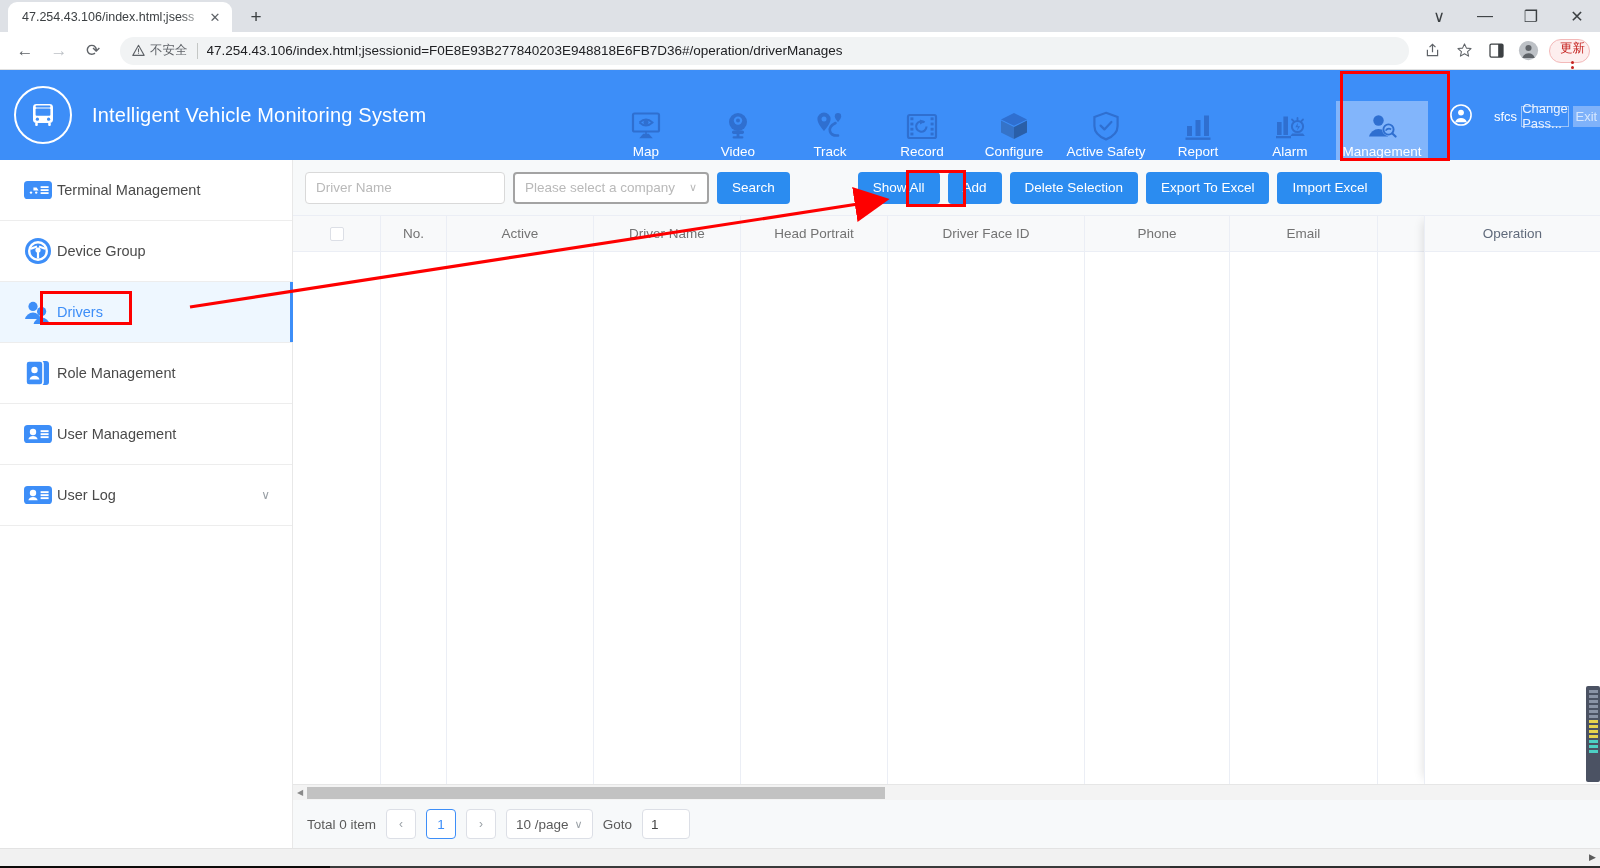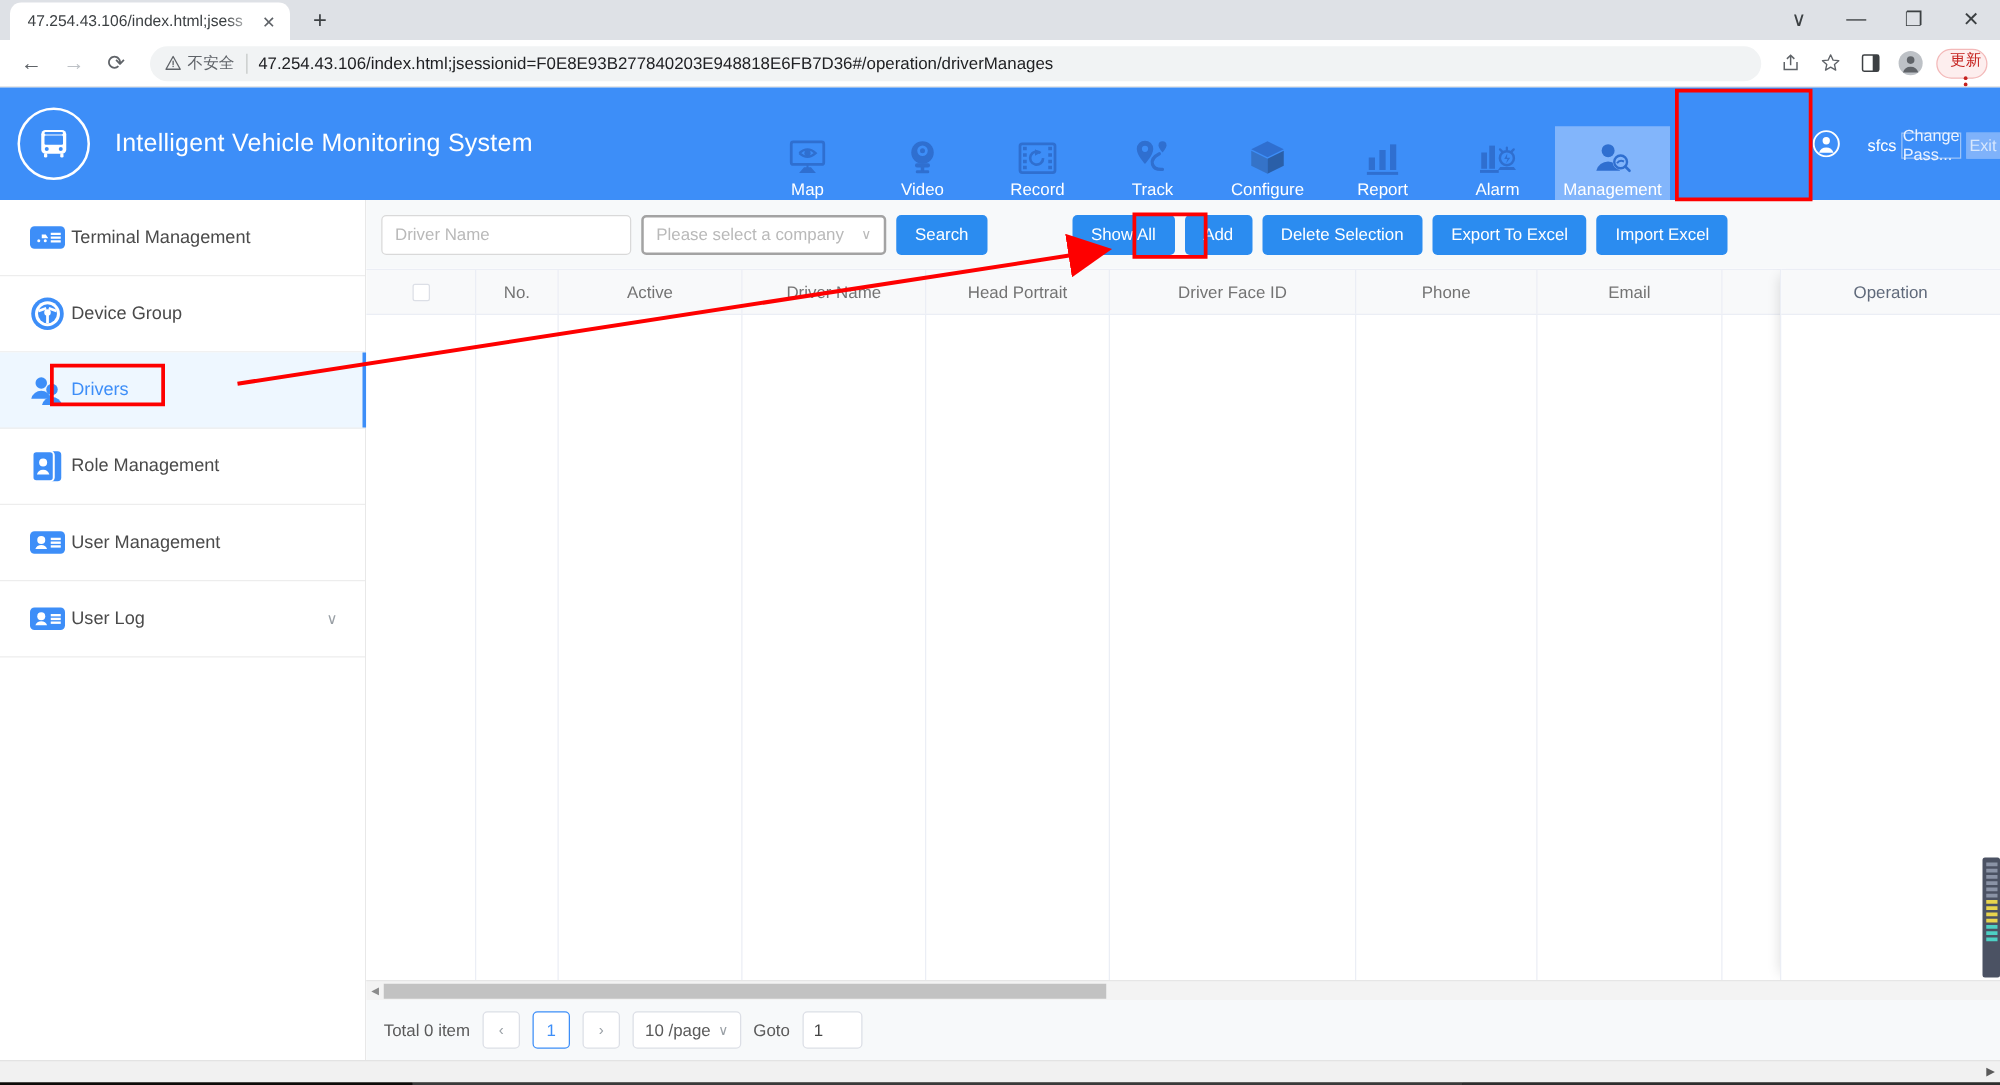--- a/index.html
+++ b/index.html
@@ -349,56 +349,65 @@
             <circle cx="15" cy="9.6" r="2" fill="#2f6fd0"></circle>
             <rect x="9" y="19.5" width="12" height="3.4" rx="1.6" fill="#2f6fd0"></rect>
             <rect x="13.6" y="22.5" width="2.8" height="3.6" fill="#2f6fd0"></rect>
             <rect x="9.6" y="25.2" width="10.8" height="2.4" rx="1.1" fill="#2f6fd0"></rect>
           </svg>
       </span>
       <span class="lbl">Video</span>
     </div>
     <div class="nav-item">
       <span class="ic">
+        <svg width="32" height="30" viewBox="0 0 32 30">
+            <path d="M10 1.5 a6.6 6.6 0 0 1 6.6 6.6 c0 4.8 -6.6 12 -6.6 12 S3.4 12.9 3.4 8.1 A6.6 6.6 0 0 1 10 1.5 Z" fill="#2f6fd0"></path>
+            <circle cx="10" cy="8" r="2.5" fill="#3d8ef8"></circle>
+            <path d="M24 2 a3.2 3.2 0 0 1 3.2 3.2 c0 2.4 -3.2 5.8 -3.2 5.8 s-3.2-3.4 -3.2-5.8 A3.2 3.2 0 0 1 24 2 Z" fill="#2f6fd0"></path>
+            <path d="M21.5 12 q-7 3.5 -5.5 8.5 q1.5 4.5 8 4" fill="none" stroke="#2f6fd0" stroke-width="2.6" stroke-linecap="round"></path>
+          </svg>
+      </span>
+      <span class="lbl">Track</span>
+    </div>
+    <div class="nav-item">
+      <span class="ic">
         <svg width="32" height="28" viewBox="0 0 32 28">
             <rect x="2" y="2" width="28" height="23" rx="1.8" fill="none" stroke="#2f6fd0" stroke-width="2.2"></rect>
             <rect x="4.4" y="4.4" width="3" height="2.8" fill="#2f6fd0"></rect>
             <rect x="4.4" y="9.6" width="3" height="2.8" fill="#2f6fd0"></rect>
             <rect x="4.4" y="14.8" width="3" height="2.8" fill="#2f6fd0"></rect>
             <rect x="4.4" y="19.6" width="3" height="2.8" fill="#2f6fd0"></rect>
             <rect x="24.6" y="4.4" width="3" height="2.8" fill="#2f6fd0"></rect>
             <rect x="24.6" y="9.6" width="3" height="2.8" fill="#2f6fd0"></rect>
             <rect x="24.6" y="14.8" width="3" height="2.8" fill="#2f6fd0"></rect>
             <rect x="24.6" y="19.6" width="3" height="2.8" fill="#2f6fd0"></rect>
             <path d="M20.5 13.5 a5.2 5.2 0 1 1 -2-4.1" fill="none" stroke="#2f6fd0" stroke-width="2.1"></path>
             <path d="M14 6.4 l4.6 2.6 -4.6 2.6 Z" fill="#2f6fd0"></path>
           </svg>
       </span>
       <span class="lbl">Record</span>
     </div>
     <div class="nav-item">
       <span class="ic">
-        <svg width="32" height="30" viewBox="0 0 32 30">
-            <path d="M10 1.5 a6.6 6.6 0 0 1 6.6 6.6 c0 4.8 -6.6 12 -6.6 12 S3.4 12.9 3.4 8.1 A6.6 6.6 0 0 1 10 1.5 Z" fill="#2f6fd0"></path>
-            <circle cx="10" cy="8" r="2.5" fill="#3d8ef8"></circle>
-            <path d="M24 2 a3.2 3.2 0 0 1 3.2 3.2 c0 2.4 -3.2 5.8 -3.2 5.8 s-3.2-3.4 -3.2-5.8 A3.2 3.2 0 0 1 24 2 Z" fill="#2f6fd0"></path>
-            <path d="M21.5 12 q-7 3.5 -5.5 8.5 q1.5 4.5 8 4" fill="none" stroke="#2f6fd0" stroke-width="2.6" stroke-linecap="round"></path>
-          </svg>
-      </span>
-      <span class="lbl">Track</span>
-    </div>
-    <div class="nav-item">
-      <span class="ic">
         <svg width="30" height="30" viewBox="0 0 30 30">
             <path d="M15 2 L28 8.4 L15 14.8 L2 8.4 Z" fill="#2f6fd0"></path>
             <path d="M2 9.6 L15 16 V28 L2 21.6 Z" fill="#3573c8"></path>
             <path d="M28 9.6 L15 16 V28 L28 21.6 Z" fill="#2a5fa8"></path>
           </svg>
       </span>
       <span class="lbl">Configure</span>
+    </div>
+    <div class="nav-item">
+      <span class="ic">
+        <svg width="28" height="30" viewBox="0 0 28 30">
+            <path d="M14 1.8 L25.6 6 v9 c0 6.6 -5.4 11 -11.6 13.4 C7.8 26 2.4 21.6 2.4 15 V6 Z" fill="none" stroke="#2f6fd0" stroke-width="2.2"></path>
+            <path d="M8.6 14.6 l3.8 3.8 7-7.4" fill="none" stroke="#2f6fd0" stroke-width="2.2" stroke-linecap="round" stroke-linejoin="round"></path>
+          </svg>
+      </span>
+      <span class="lbl">Active Safety</span>
     </div>
     <div class="nav-item">
       <span class="ic">
         <svg width="28" height="28" viewBox="0 0 28 28">
             <rect x="3" y="13" width="5" height="10" fill="#2f6fd0"></rect>
             <rect x="11.5" y="7" width="5" height="16" fill="#2f6fd0"></rect>
             <rect x="20" y="2.5" width="5" height="20.5" fill="#2f6fd0"></rect>
             <rect x="1.5" y="24.5" width="25" height="2.4" fill="#2f6fd0"></rect>
           </svg>
       </span>

